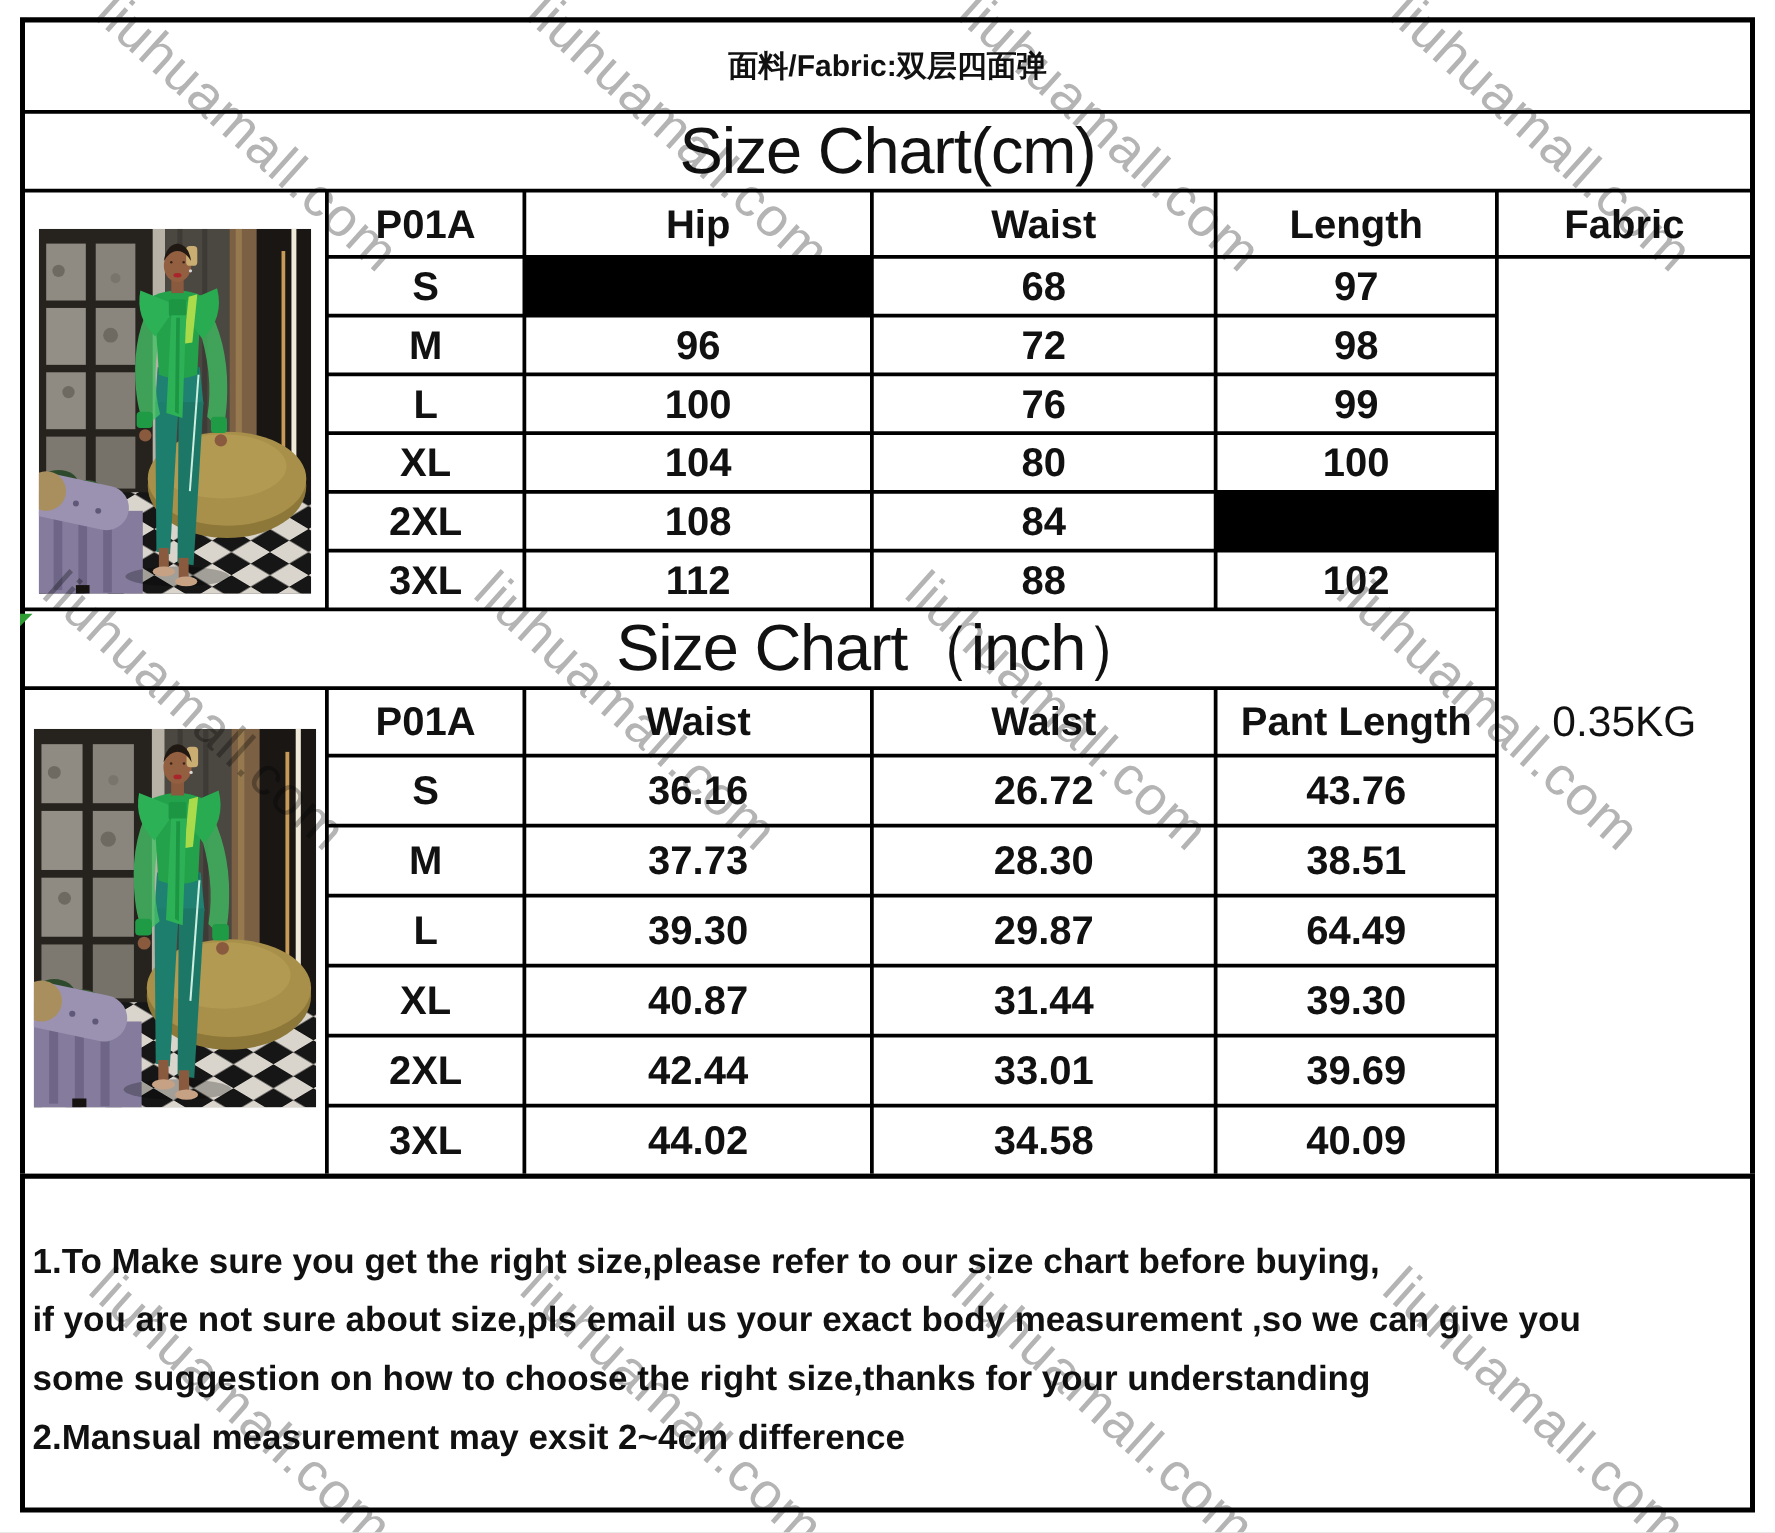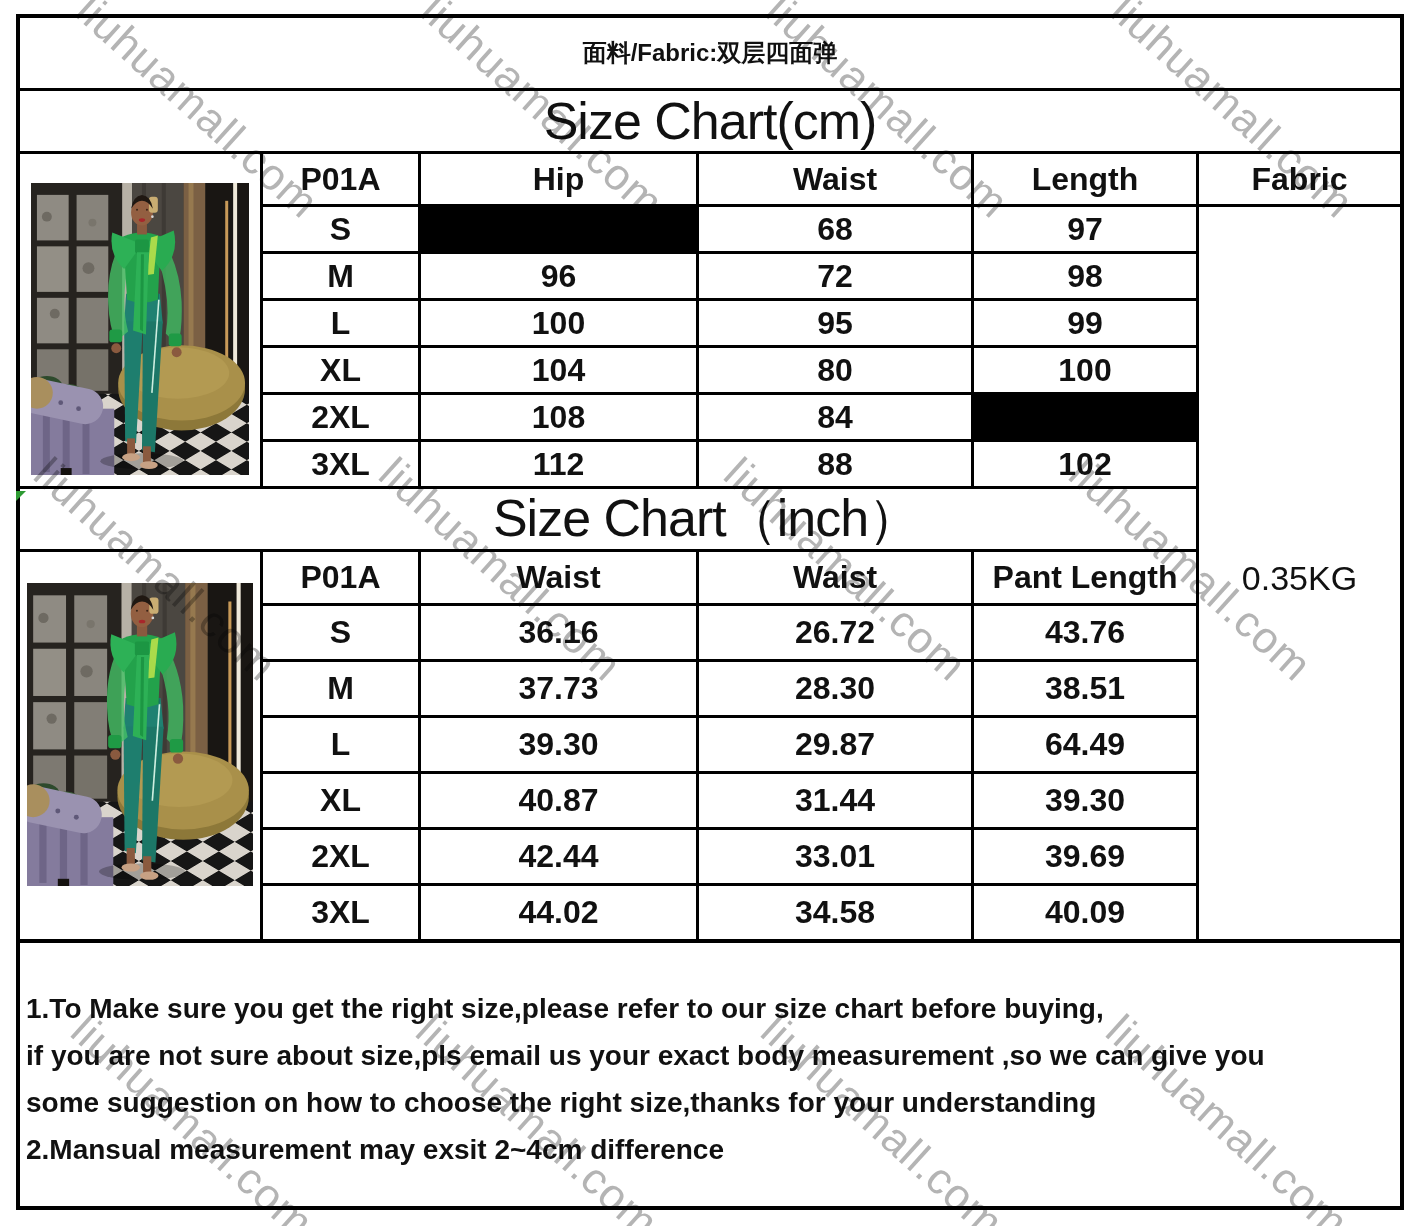--- a/index.html
+++ b/index.html
@@ -212,21 +212,21 @@
     <div class="cell data" style="grid-area:c01">68</div>
     <div class="cell data" style="grid-area:c02">97</div>
 
     <div class="cell data" style="grid-area:s1">M</div>
     <div class="cell data" style="grid-area:c10">96</div>
     <div class="cell data" style="grid-area:c11">72</div>
     <div class="cell data" style="grid-area:c12">98</div>
 
     <div class="cell data" style="grid-area:s2">L</div>
     <div class="cell data" style="grid-area:c20">100</div>
-    <div class="cell data" style="grid-area:c21">95</div>
+    <div class="cell data" style="grid-area:c21">76</div>
     <div class="cell data" style="grid-area:c22">99</div>
 
     <div class="cell data" style="grid-area:s3">XL</div>
     <div class="cell data" style="grid-area:c30">104</div>
     <div class="cell data" style="grid-area:c31">80</div>
     <div class="cell data" style="grid-area:c32">100</div>
 
     <div class="cell data" style="grid-area:s4">2XL</div>
     <div class="cell data" style="grid-area:c40">108</div>
     <div class="cell data" style="grid-area:c41">84</div>

